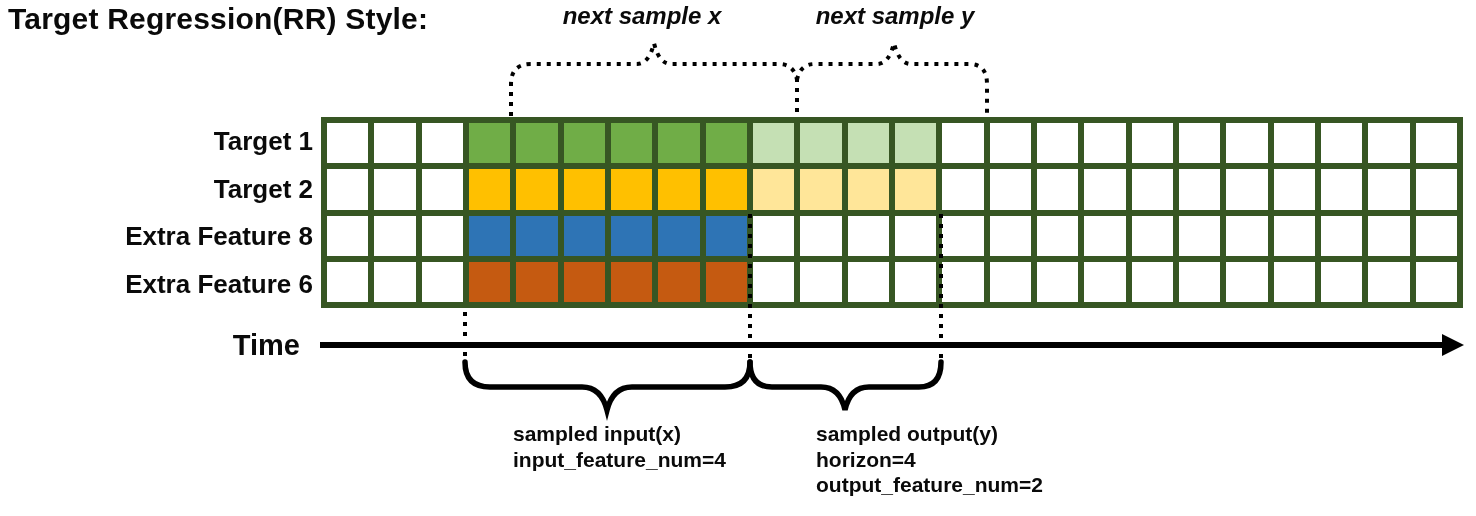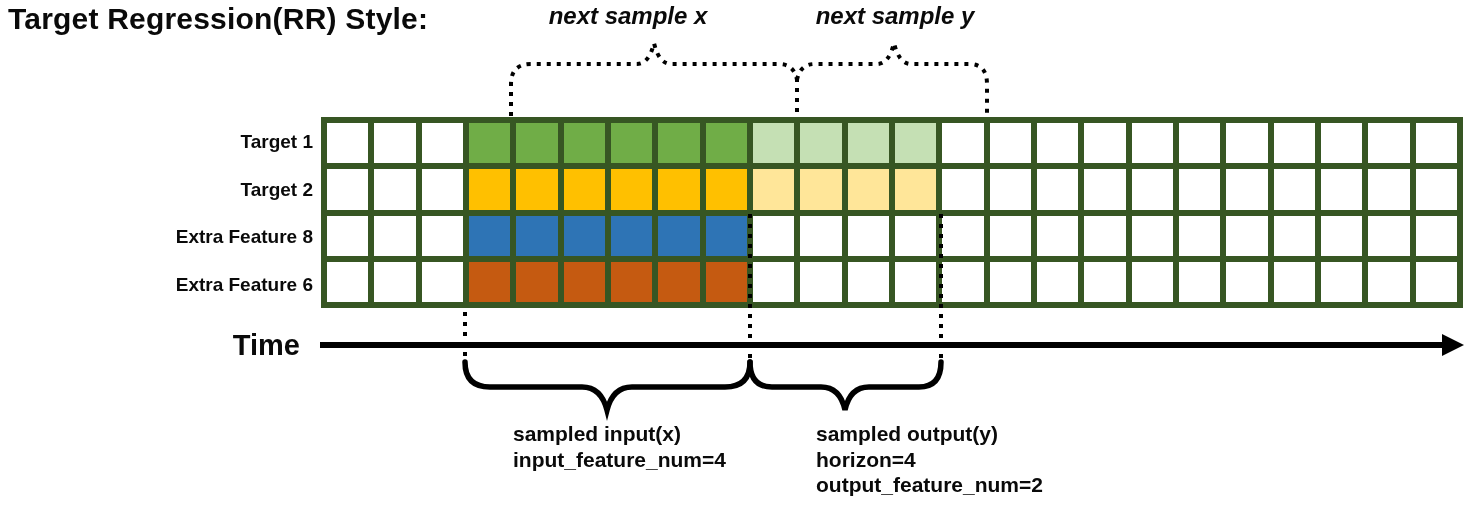--- a/index.html
+++ b/index.html
@@ -10,30 +10,30 @@
   }
   .abs { position:absolute; }
   #title {
     left:8px; top:2px; font-size:30px; font-weight:bold; letter-spacing:0.2px;
     white-space:nowrap;
   }
   .top-label {
     top:2px; width:300px; text-align:center; font-size:24px; font-style:italic;
     font-weight:600; white-space:nowrap;
   }
-  #next-sample-x-label { left:478px; }
+  #next-sample-x-label { left:492px; }
   #next-sample-y-label { left:745px; }
   #grid {
     left:321px; top:117px; width:1142px; height:191px;
     display:grid; grid-template-columns:repeat(24,1fr); grid-template-rows:repeat(4,1fr);
     gap:6px; padding:6px; box-sizing:border-box;
   }
   .cell { background:#ffffff; }
   .row-label {
-    left:0; width:313px; text-align:right; font-size:19px; font-weight:bold;
+    left:0; width:313px; text-align:right; font-size:26px; font-weight:bold;
     height:47px; line-height:47px; white-space:nowrap;
   }
   #time-label {
     left:0; width:300px; text-align:right; top:328px;
     font-size:29px; font-weight:bold; line-height:34px;
   }
   .note {
     top:421px; font-size:21px; font-weight:600; line-height:25.5px; white-space:nowrap;
   }
   #input-note { left:513px; }

